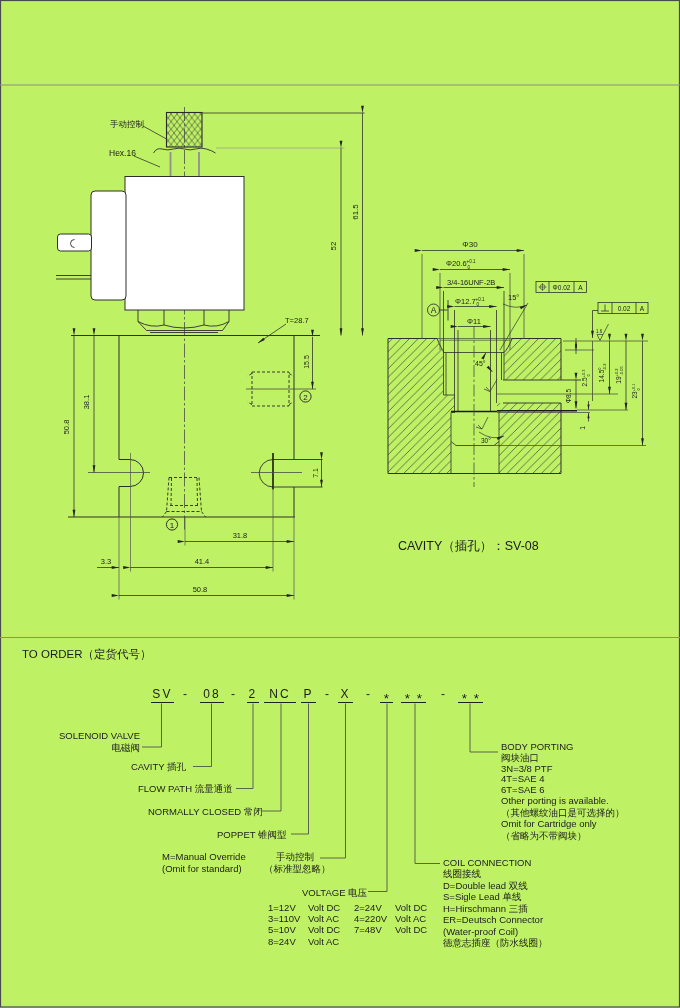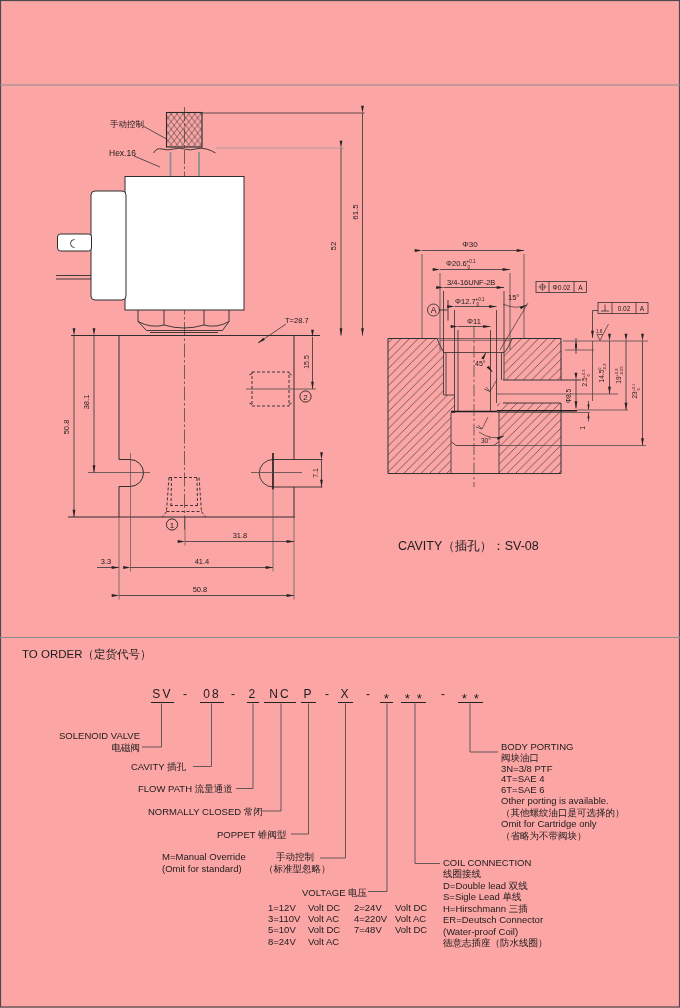--- a/index.html
+++ b/index.html
@@ -1,16 +1,16 @@
 <!DOCTYPE html>
 <html><head>
 <meta charset="utf-8">
 <style>
 html,body{margin:0;padding:0;background:#fff;}
-#page{position:relative;width:680px;height:1008px;background:#fca5a5;overflow:hidden;
+#page{position:relative;width:680px;height:1008px;background:#bef264;overflow:hidden;
 font-family:"Liberation Sans", sans-serif;}
 svg{position:absolute;left:0;top:0;}
 svg text{fill:#1c1c1c;font-family:"Liberation Sans", sans-serif;}
 </style>
 </head>
 <body>
 <div id="page">
 <svg width="680" height="1008" viewBox="0 0 680 1008">
 <defs>
 <pattern id="knurl" width="5.9" height="7.6" patternUnits="userSpaceOnUse">

